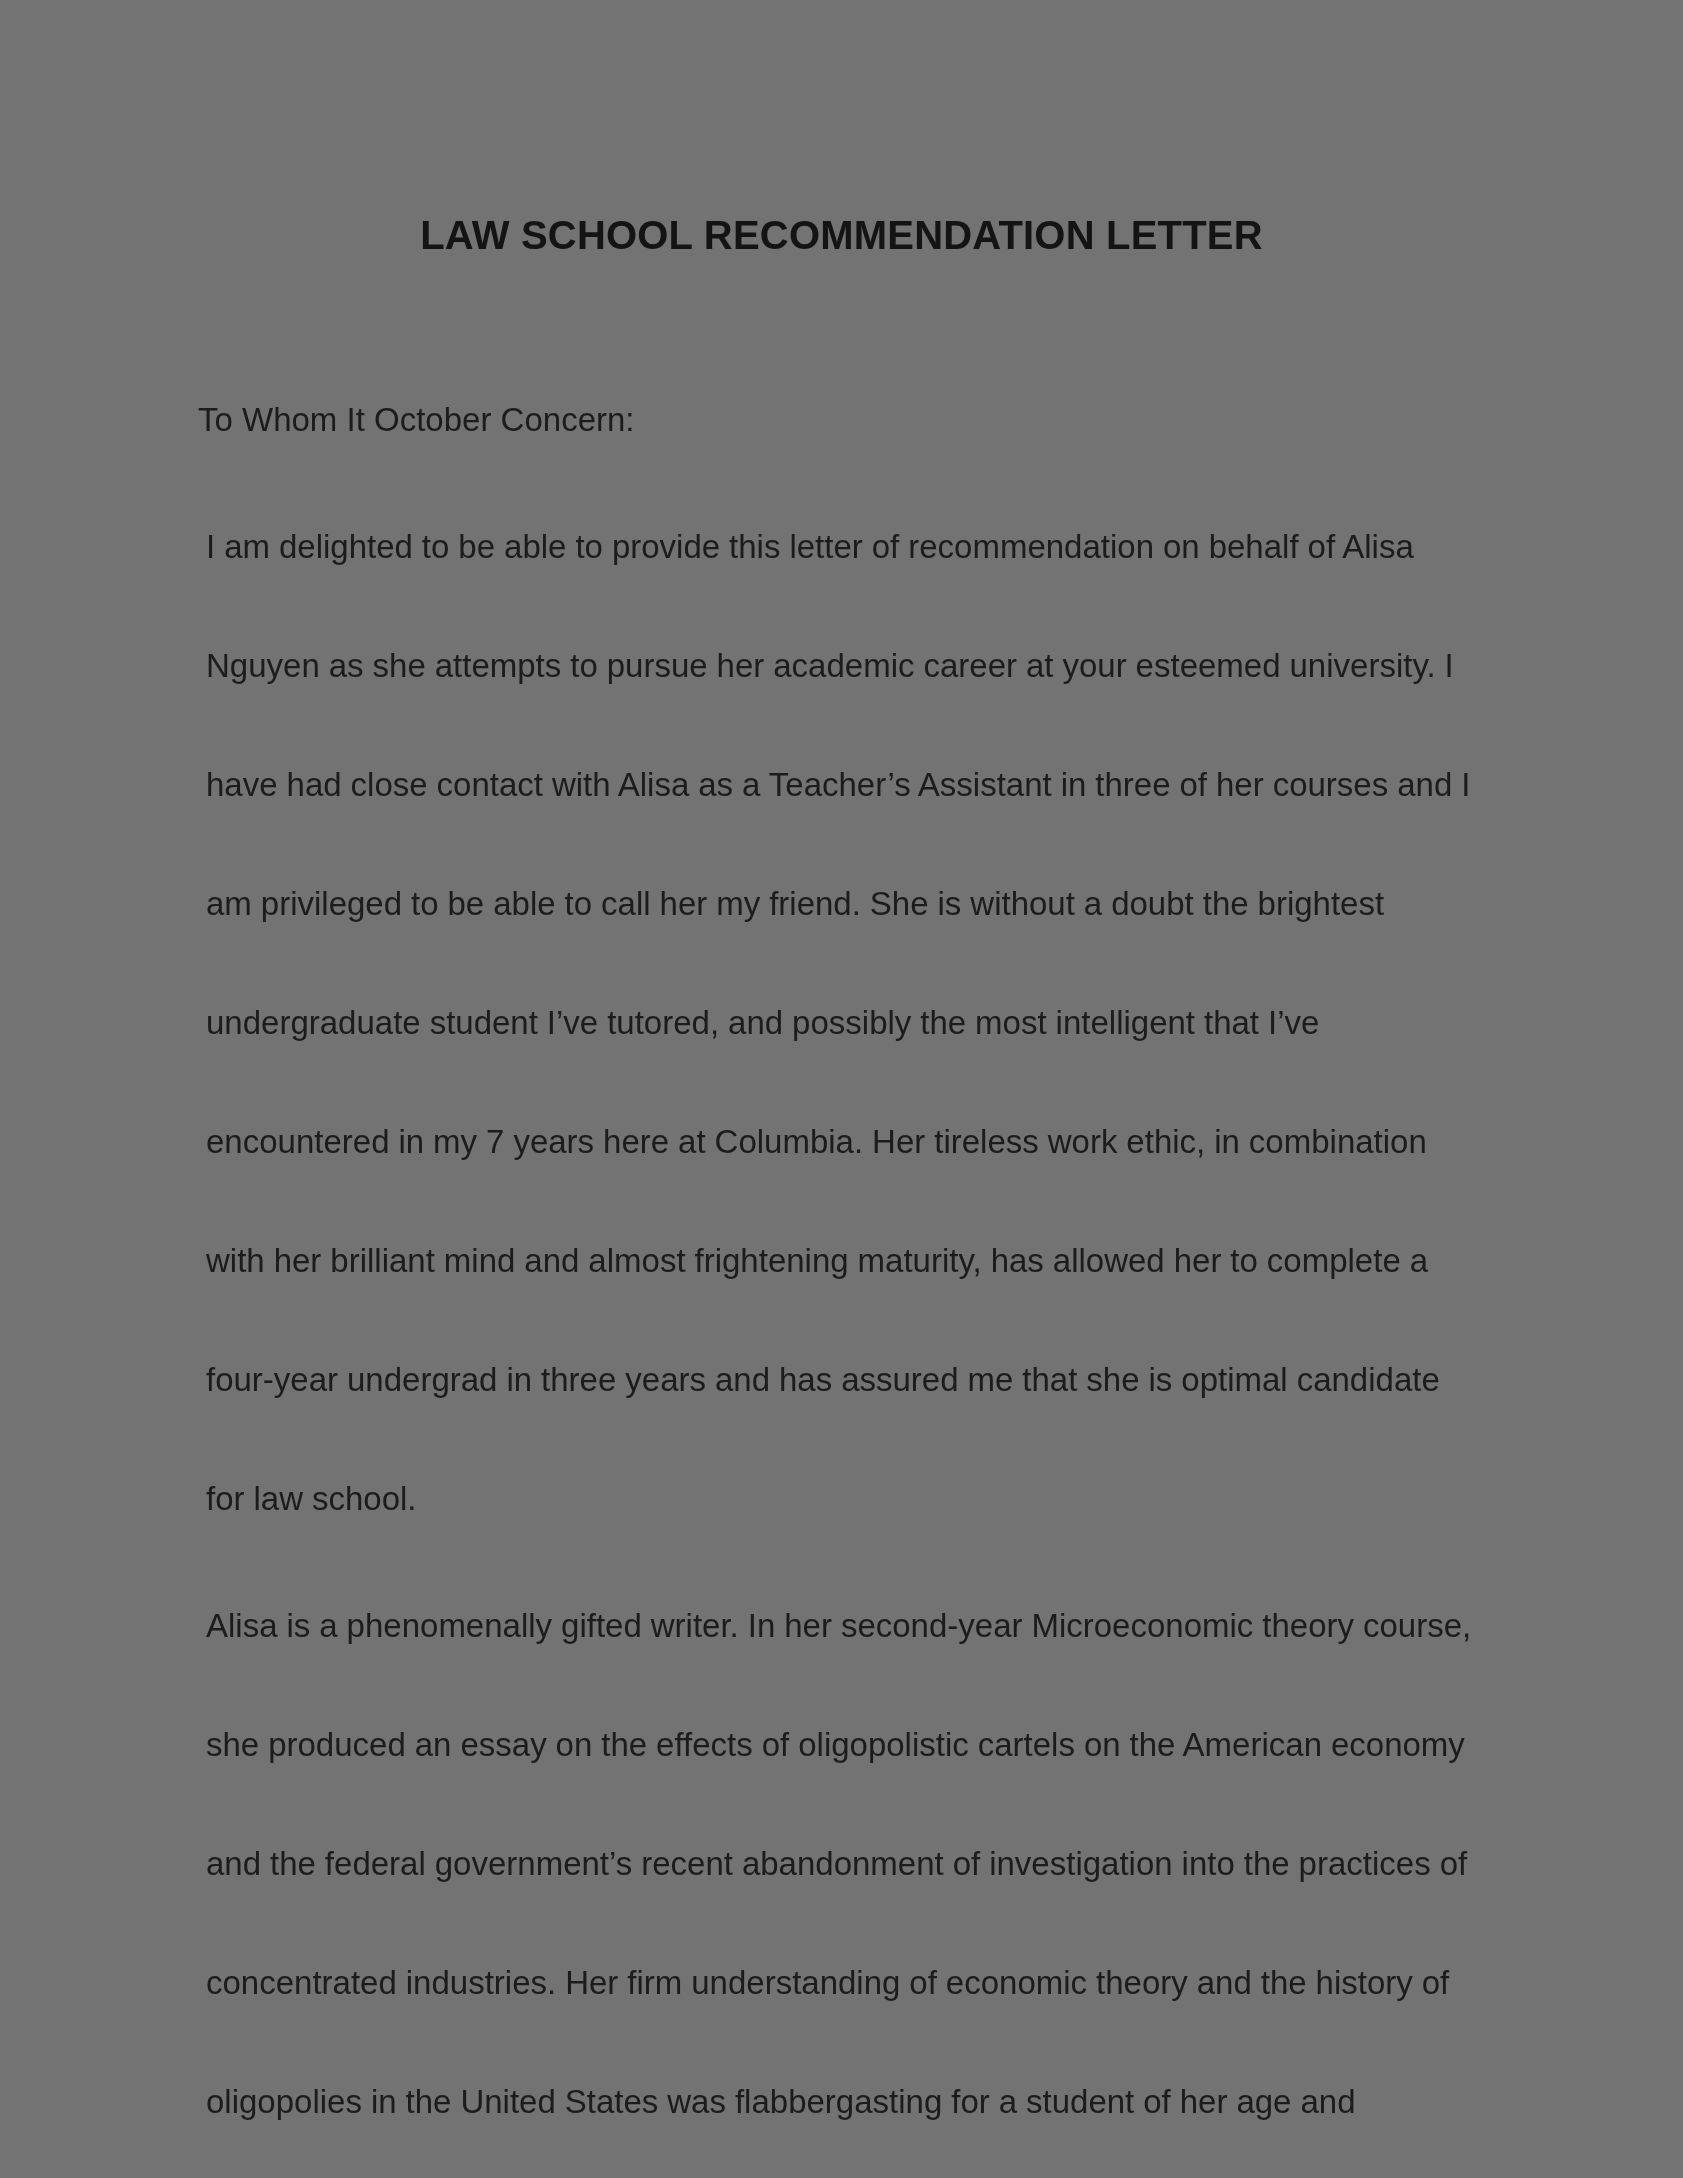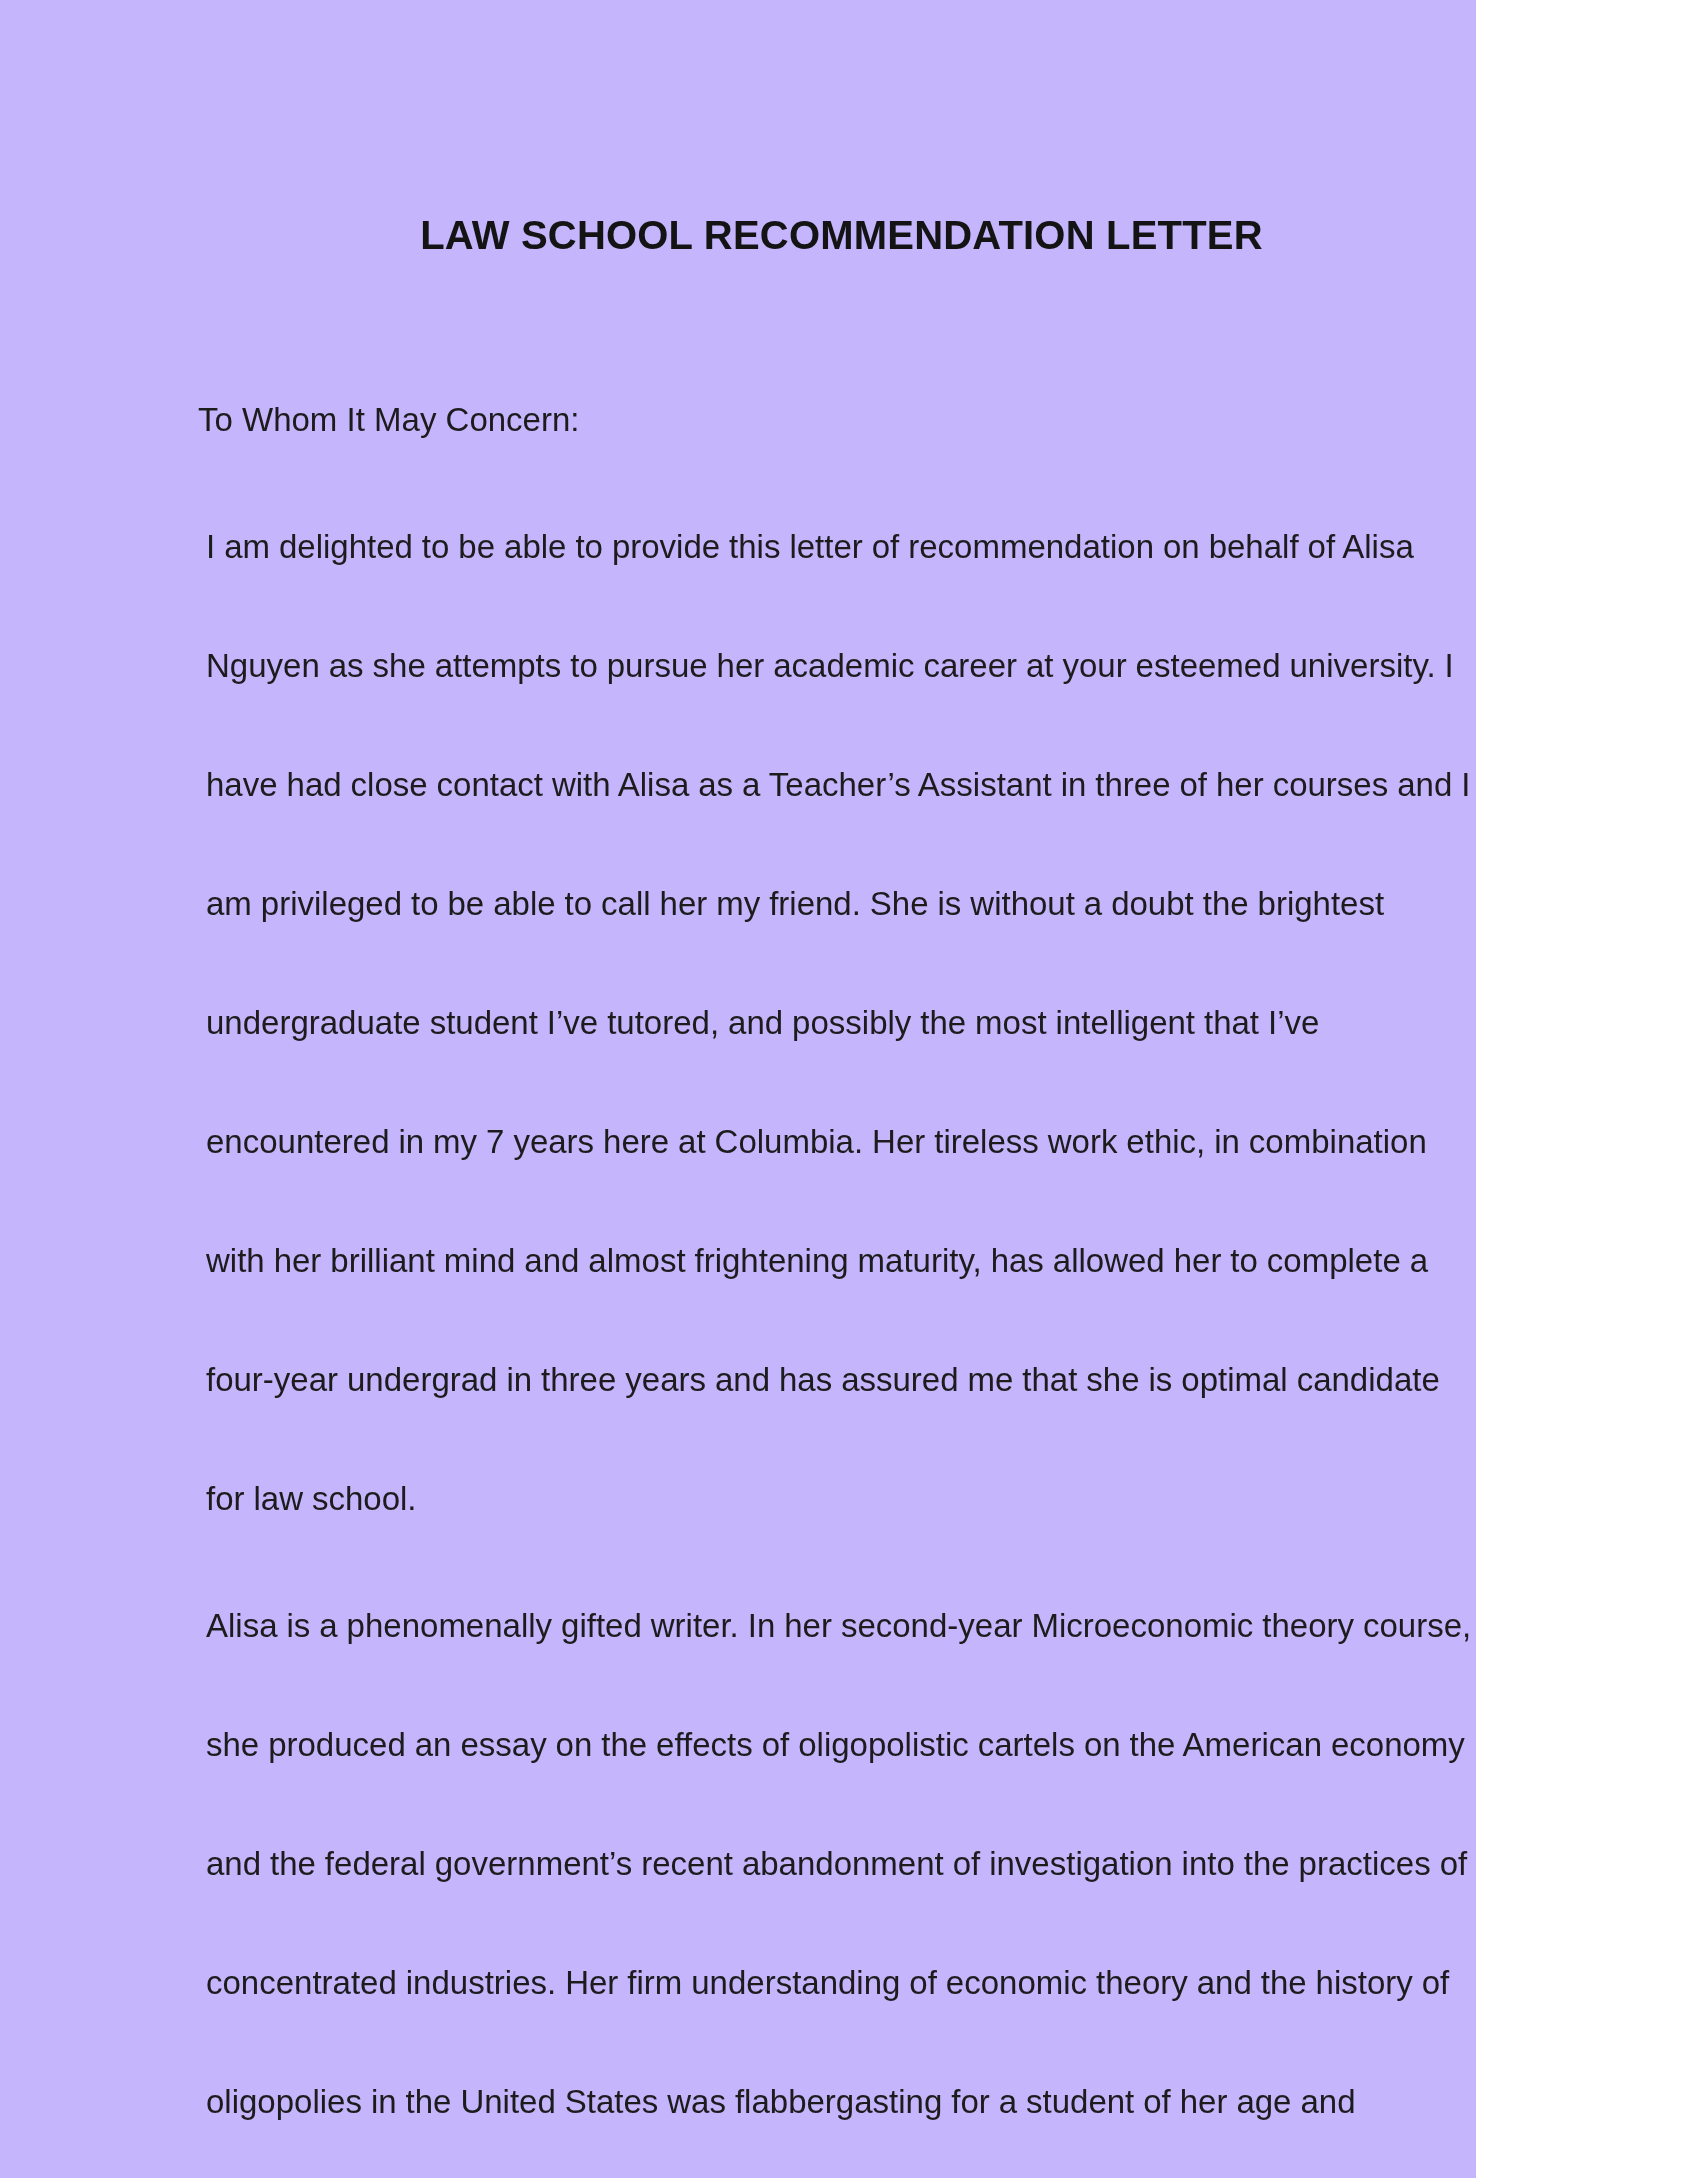--- a/index.html
+++ b/index.html
@@ -9,23 +9,23 @@
   }
   body {
     width: 1683px;
     height: 2178px;
     font-family: "Liberation Sans", "DejaVu Sans", sans-serif;
     color: #1a1a1a;
     -webkit-font-smoothing: antialiased;
   }
   .page {
     position: relative;
-    width: 1476px;
+    width: 1683px;
     height: 2178px;
-    background: #c4b5fd;
+    background: #737373;
     overflow: hidden;
     box-sizing: border-box;
   }
   .doc-title {
     position: absolute;
     top: 184px;
     left: 0;
     width: 1683px;
     text-align: center;
     font-size: 40px;
@@ -62,21 +62,21 @@
 </style>
 </head>
 <body>
 
 <div class="page">
 
   <h1 class="doc-title">LAW SCHOOL RECOMMENDATION LETTER</h1>
 
   <div class="body-block">
 
-    <p class="salutation">To Whom It May Concern:</p>
+    <p class="salutation">To Whom It October Concern:</p>
 
     <p class="para">I am delighted to be able to provide this letter of recommendation on behalf of Alisa Nguyen as she attempts to pursue her academic career at your esteemed university. I have had close contact with Alisa as a Teacher’s Assistant in three of her courses and I am privileged to be able to call her my friend. She is without a doubt the brightest undergraduate student I’ve tutored, and possibly the most intelligent that I’ve encountered in my 7 years here at Columbia. Her tireless work ethic, in combination with her brilliant mind and almost frightening maturity, has allowed her to complete a four-year undergrad in three years and has assured me that she is optimal candidate for law school.</p>
 
     <p class="para">Alisa is a phenomenally gifted writer. In her second-year Microeconomic theory course, she produced an essay on the effects of oligopolistic cartels on the American economy and the federal government’s recent abandonment of investigation into the practices of concentrated industries. Her firm understanding of economic theory and the history of oligopolies in the United States was flabbergasting for a student of her age and education. Also, the eloquence with which she delivered her argument had me questioning whether the paper was plagiarized. The essay helped propel her to the top of the class where she stayed for the remainder of the semester.</p>
 
   </div>
 
 </div>
 
 

